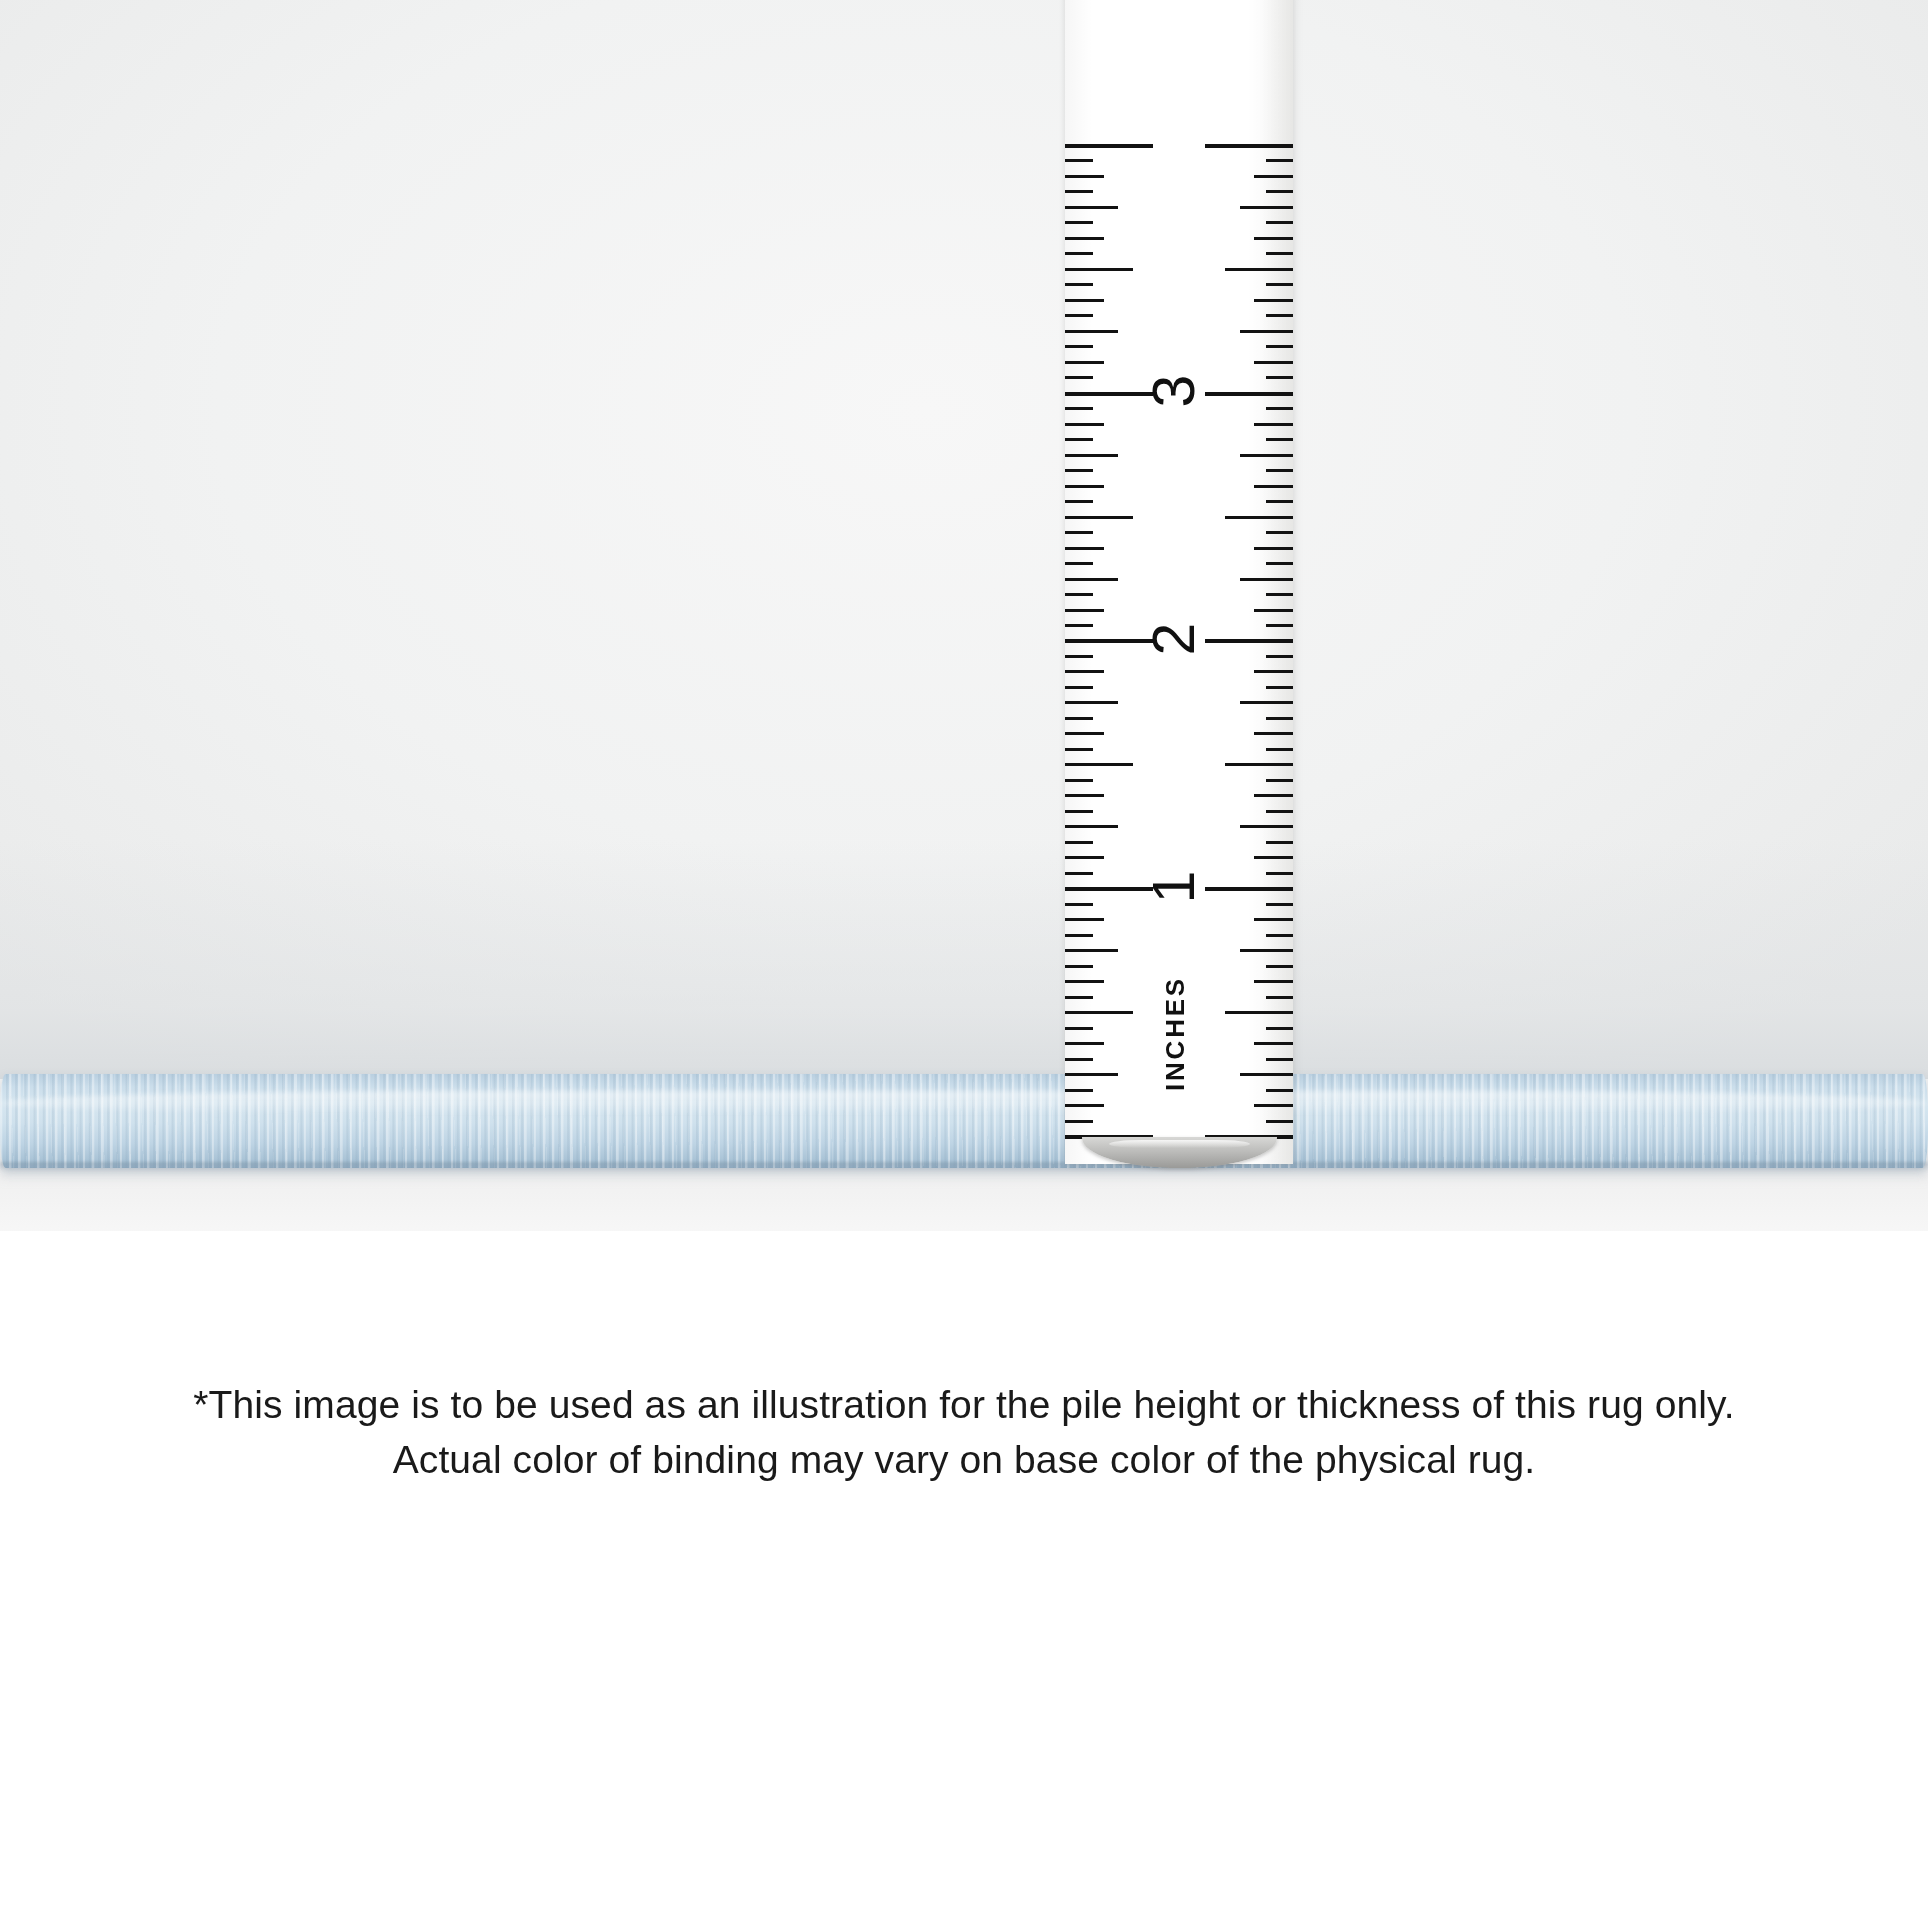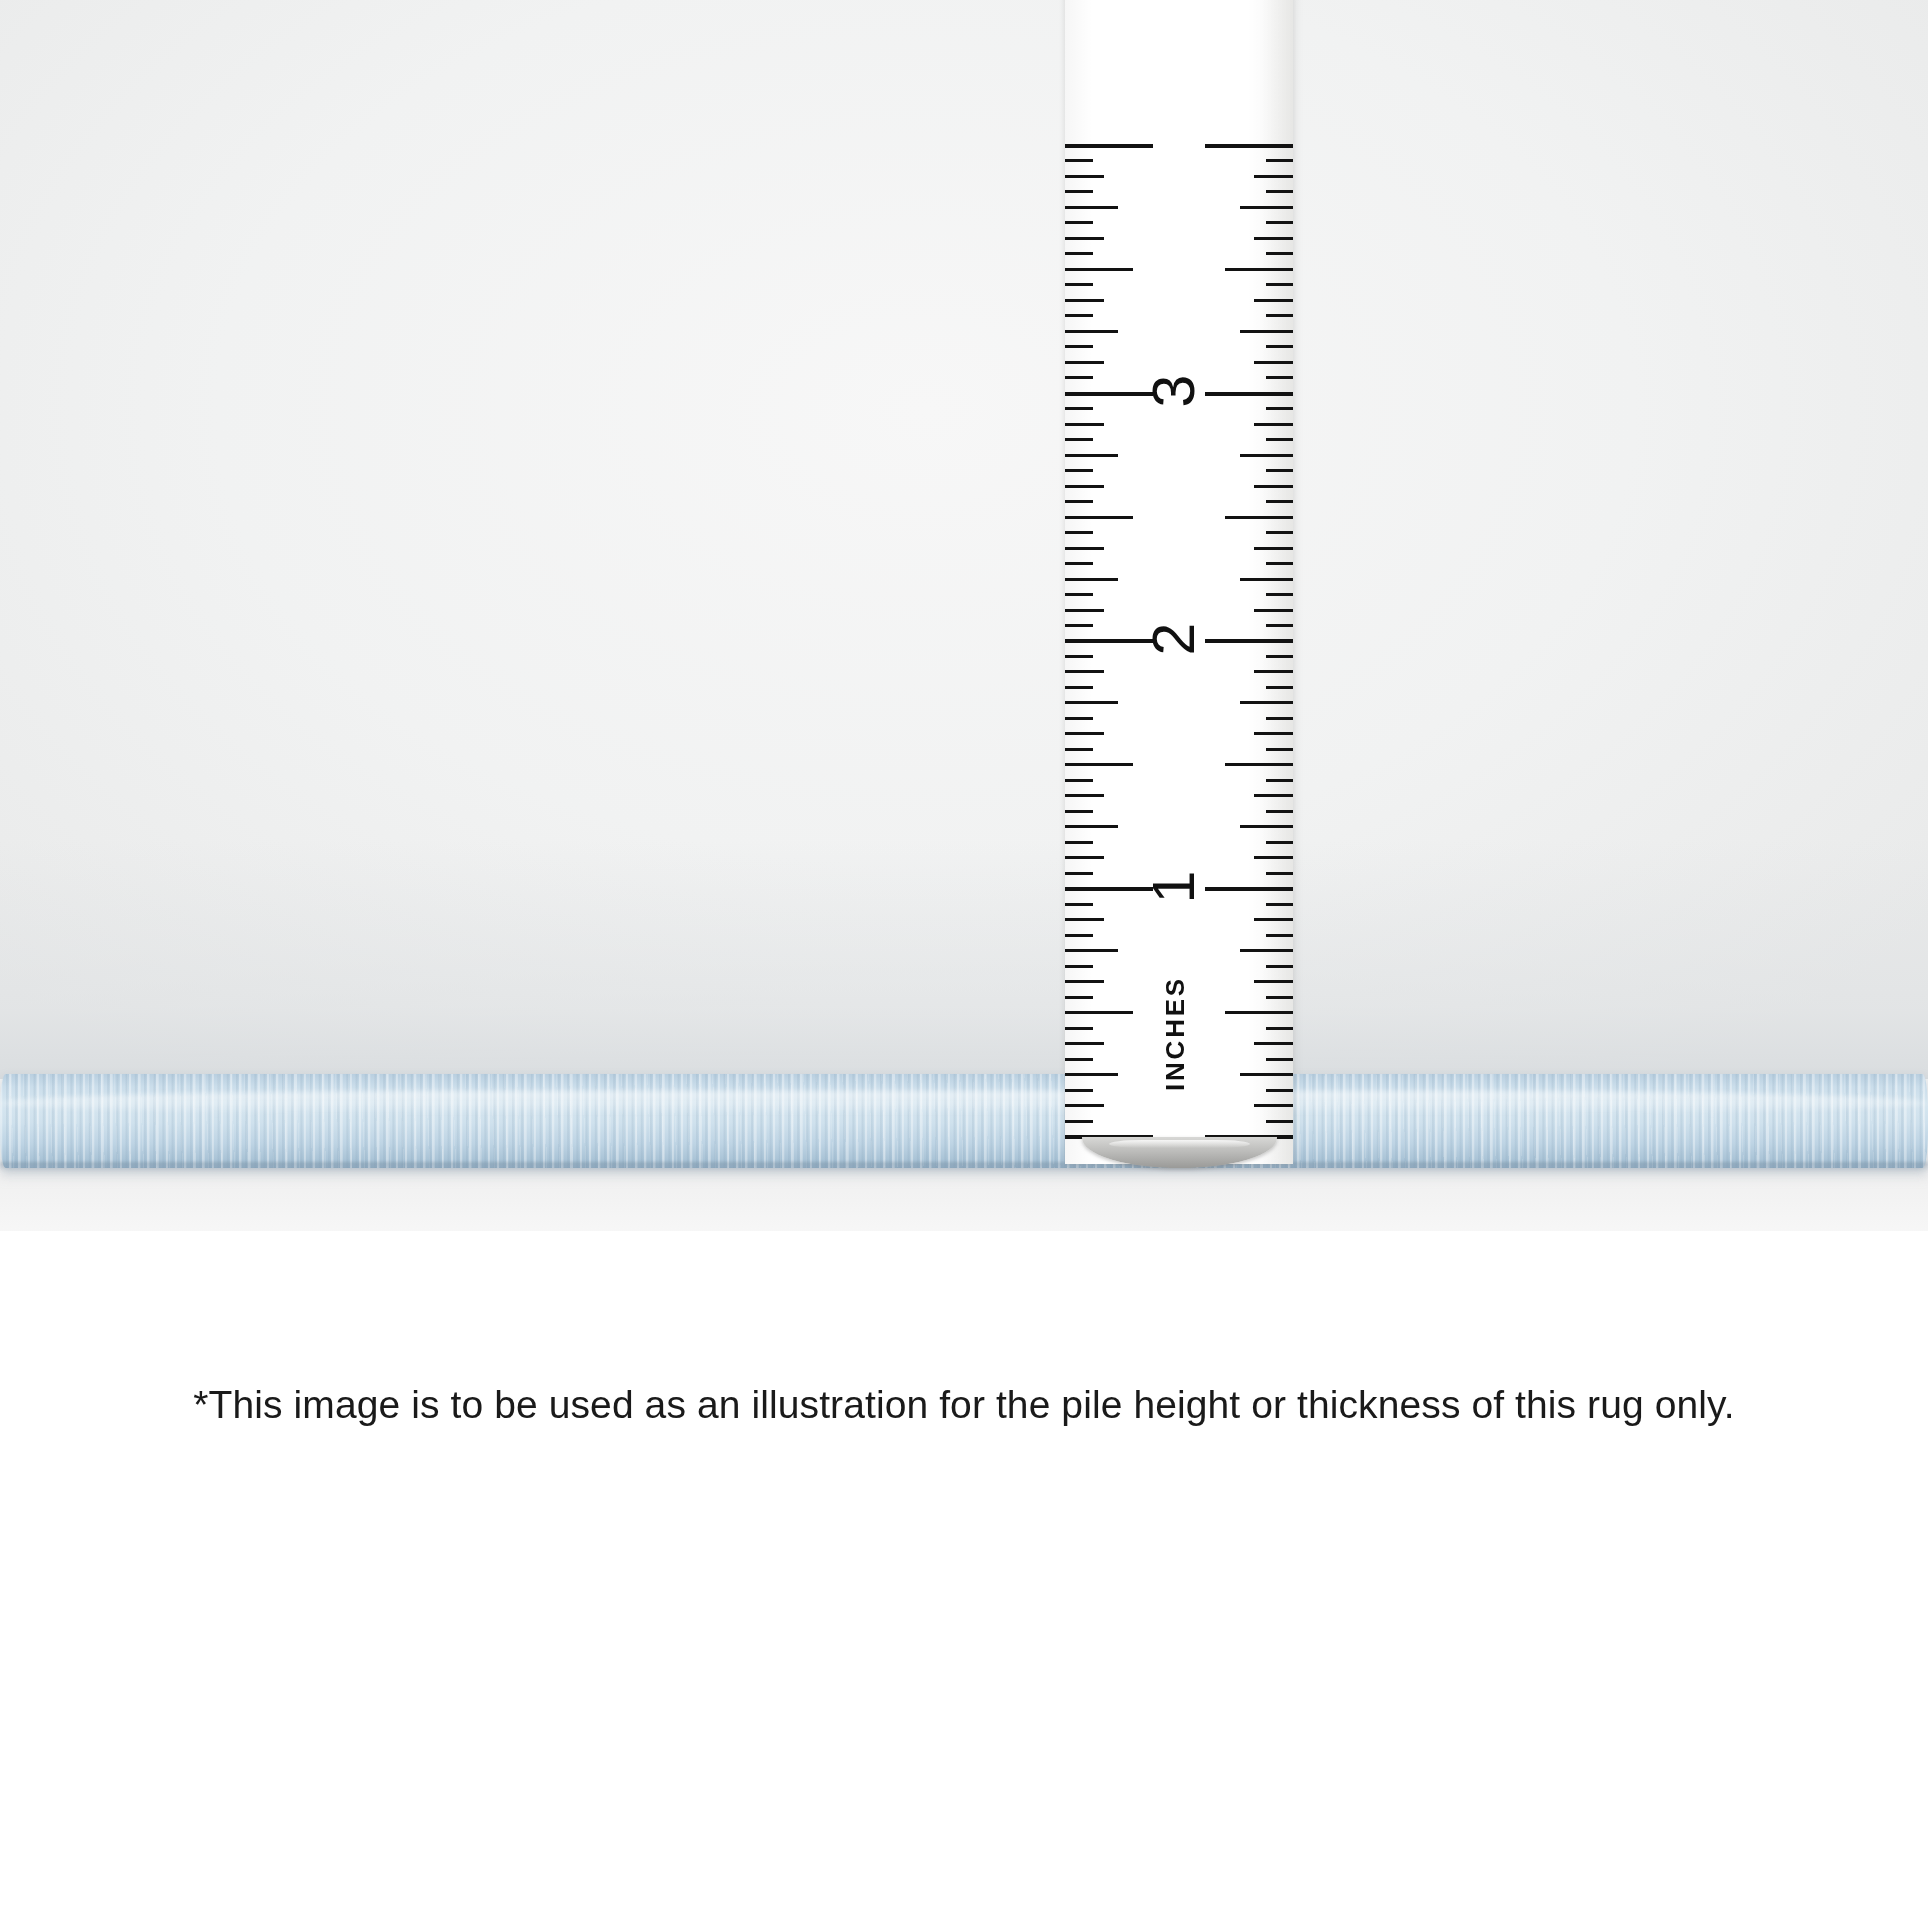--- a/index.html
+++ b/index.html
@@ -375,16 +375,17 @@
       </div>
 
     <div id="ruler-tip">
       <div class="hi"></div>
     </div>
 
   </div>
 
   <div id="caption">
     <span class="line">*This image is to be used as an illustration for the pile height or thickness of this rug only.</span>
+    <span class="line">Actual color of binding may vary on base color of the physical rug.</span>
   </div>
 
 </div>
 
 
 </body></html>

